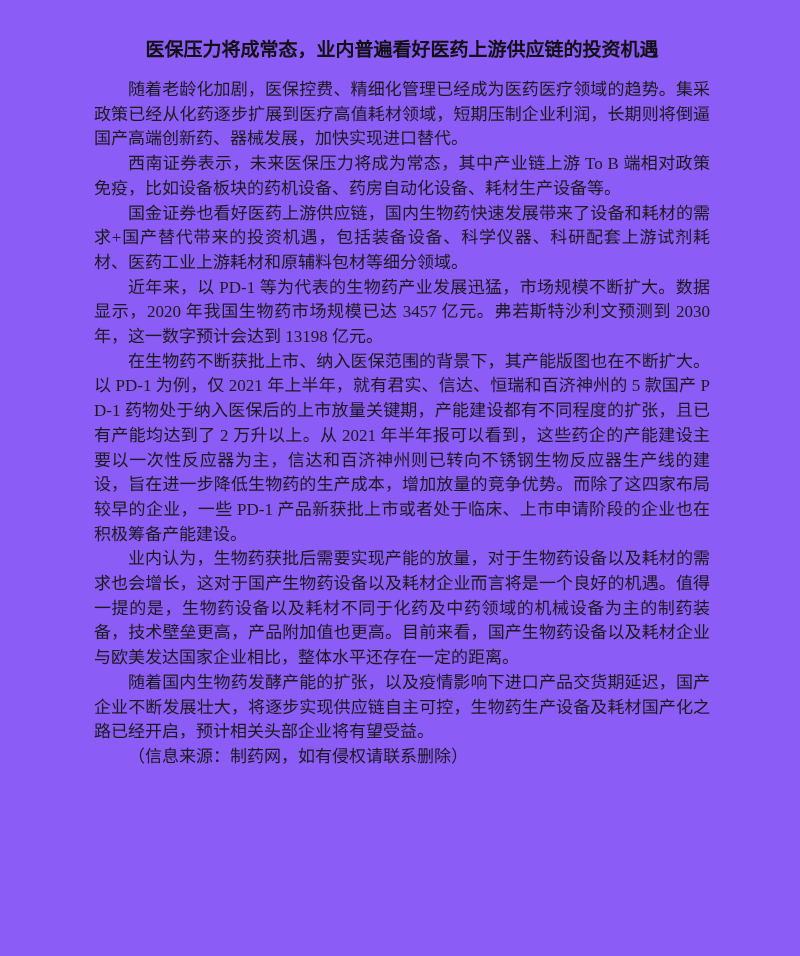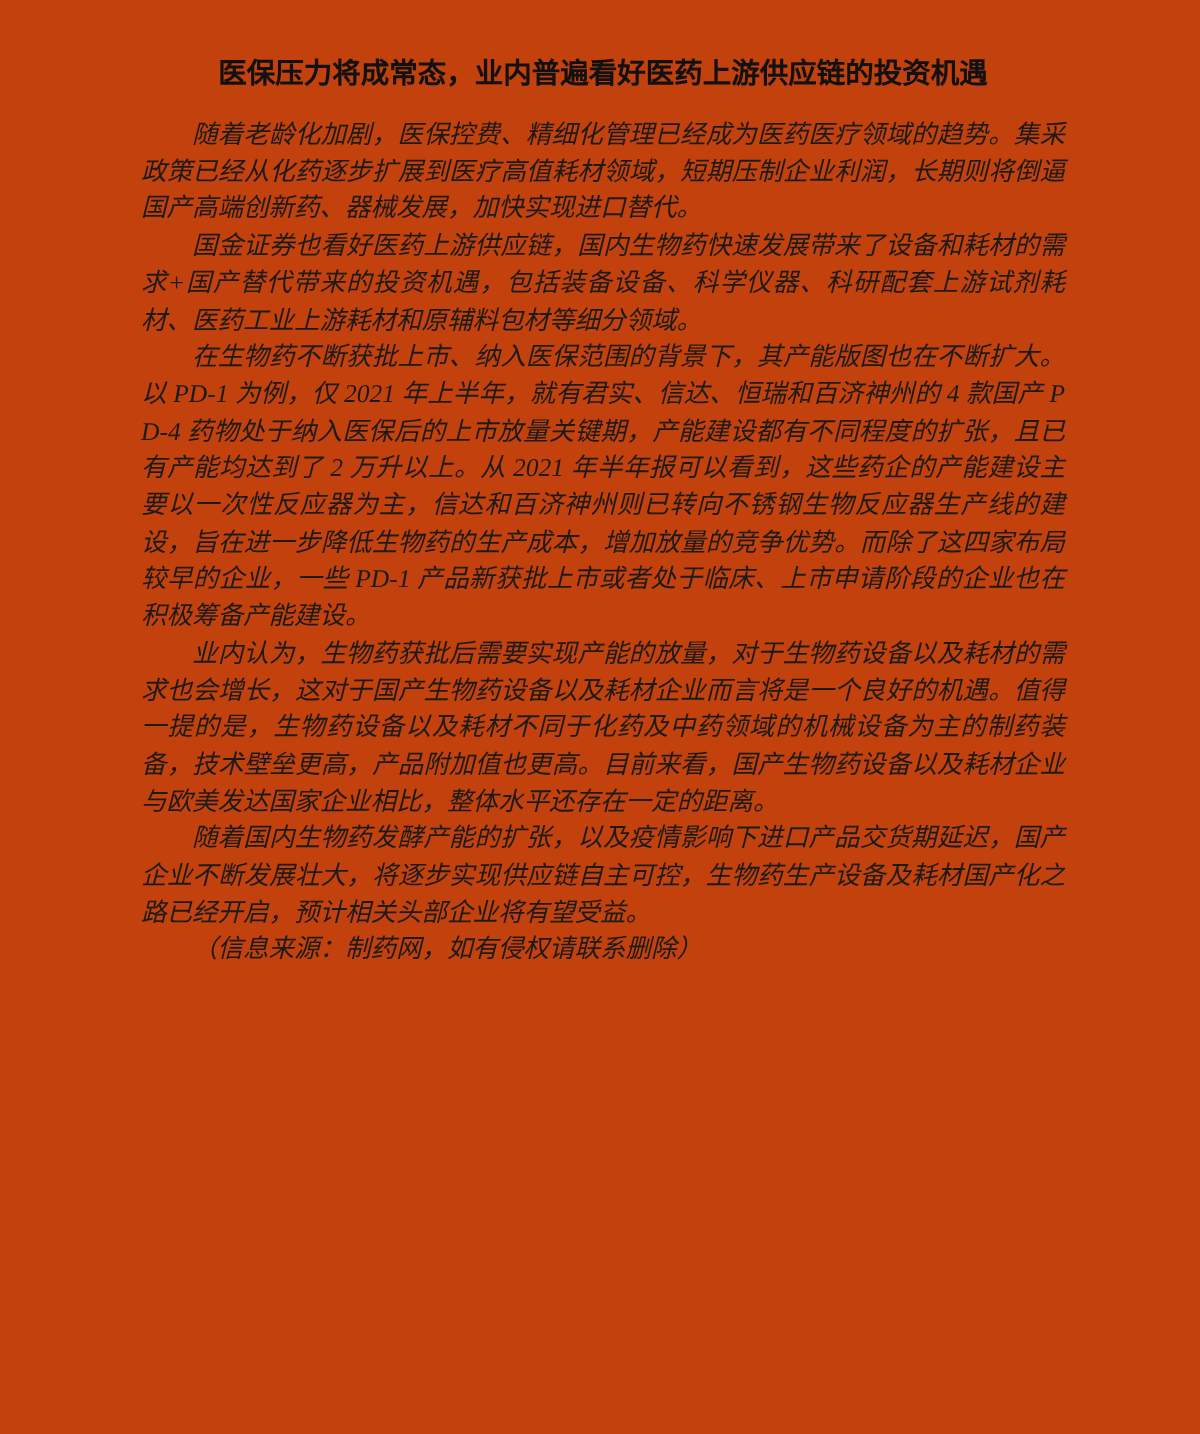--- a/index.html
+++ b/index.html
@@ -5,21 +5,21 @@
   html, body {
     margin: 0;
     padding: 0;
     background: #ffffff;
   }
   .page {
     position: relative;
     width: 800px;
     height: 956px;
     margin: 0 auto;
-    background: #c2410c;
+    background: #8b5cf6;
     box-sizing: border-box;
     padding: 36px 90px 20px 94px;
     overflow: hidden;
     font-family: "Liberation Serif", "DejaVu Serif", serif;
     color: #1b1b1b;
   }
   .title {
     font-family: "Liberation Serif", "DejaVu Serif", serif;
     font-size: 19px;
     font-weight: bold;
@@ -31,29 +31,30 @@
   .body p {
     margin: 0;
     padding: 0;
     font-size: 17px;
     line-height: 24.7px;
     text-align: justify;
     text-justify: inter-ideograph;
     text-indent: 2em;
     color: #1b1b1b;
     word-break: break-all;
-    font-style: italic;
   }
 </style>
 </head>
 <body>
 
 <div class="page">
   <h1 class="title">医保压力将成常态，业内普遍看好医药上游供应链的投资机遇</h1>
   <div class="body">
     <p>随着老龄化加剧，医保控费、精细化管理已经成为医药医疗领域的趋势。集采政策已经从化药逐步扩展到医疗高值耗材领域，短期压制企业利润，长期则将倒逼国产高端创新药、器械发展，加快实现进口替代。</p>
+    <p>西南证券表示，未来医保压力将成为常态，其中产业链上游 To B 端相对政策免疫，比如设备板块的药机设备、药房自动化设备、耗材生产设备等。</p>
     <p>国金证券也看好医药上游供应链，国内生物药快速发展带来了设备和耗材的需求+国产替代带来的投资机遇，包括装备设备、科学仪器、科研配套上游试剂耗材、医药工业上游耗材和原辅料包材等细分领域。</p>
-    <p>在生物药不断获批上市、纳入医保范围的背景下，其产能版图也在不断扩大。以 PD-1 为例，仅 2021 年上半年，就有君实、信达、恒瑞和百济神州的 4 款国产 PD-4 药物处于纳入医保后的上市放量关键期，产能建设都有不同程度的扩张，且已有产能均达到了 2 万升以上。从 2021 年半年报可以看到，这些药企的产能建设主要以一次性反应器为主，信达和百济神州则已转向不锈钢生物反应器生产线的建设，旨在进一步降低生物药的生产成本，增加放量的竞争优势。而除了这四家布局较早的企业，一些 PD-1 产品新获批上市或者处于临床、上市申请阶段的企业也在积极筹备产能建设。</p>
+    <p>近年来，以 PD-1 等为代表的生物药产业发展迅猛，市场规模不断扩大。数据显示，2020 年我国生物药市场规模已达 3457 亿元。弗若斯特沙利文预测到 2030 年，这一数字预计会达到 13198 亿元。</p>
+    <p>在生物药不断获批上市、纳入医保范围的背景下，其产能版图也在不断扩大。以 PD-1 为例，仅 2021 年上半年，就有君实、信达、恒瑞和百济神州的 5 款国产 PD-1 药物处于纳入医保后的上市放量关键期，产能建设都有不同程度的扩张，且已有产能均达到了 2 万升以上。从 2021 年半年报可以看到，这些药企的产能建设主要以一次性反应器为主，信达和百济神州则已转向不锈钢生物反应器生产线的建设，旨在进一步降低生物药的生产成本，增加放量的竞争优势。而除了这四家布局较早的企业，一些 PD-1 产品新获批上市或者处于临床、上市申请阶段的企业也在积极筹备产能建设。</p>
     <p>业内认为，生物药获批后需要实现产能的放量，对于生物药设备以及耗材的需求也会增长，这对于国产生物药设备以及耗材企业而言将是一个良好的机遇。值得一提的是，生物药设备以及耗材不同于化药及中药领域的机械设备为主的制药装备，技术壁垒更高，产品附加值也更高。目前来看，国产生物药设备以及耗材企业与欧美发达国家企业相比，整体水平还存在一定的距离。</p>
     <p>随着国内生物药发酵产能的扩张，以及疫情影响下进口产品交货期延迟，国产企业不断发展壮大，将逐步实现供应链自主可控，生物药生产设备及耗材国产化之路已经开启，预计相关头部企业将有望受益。</p>
     <p>（信息来源：制药网，如有侵权请联系删除）</p>
   </div>
 </div>
 
 </body></html>

